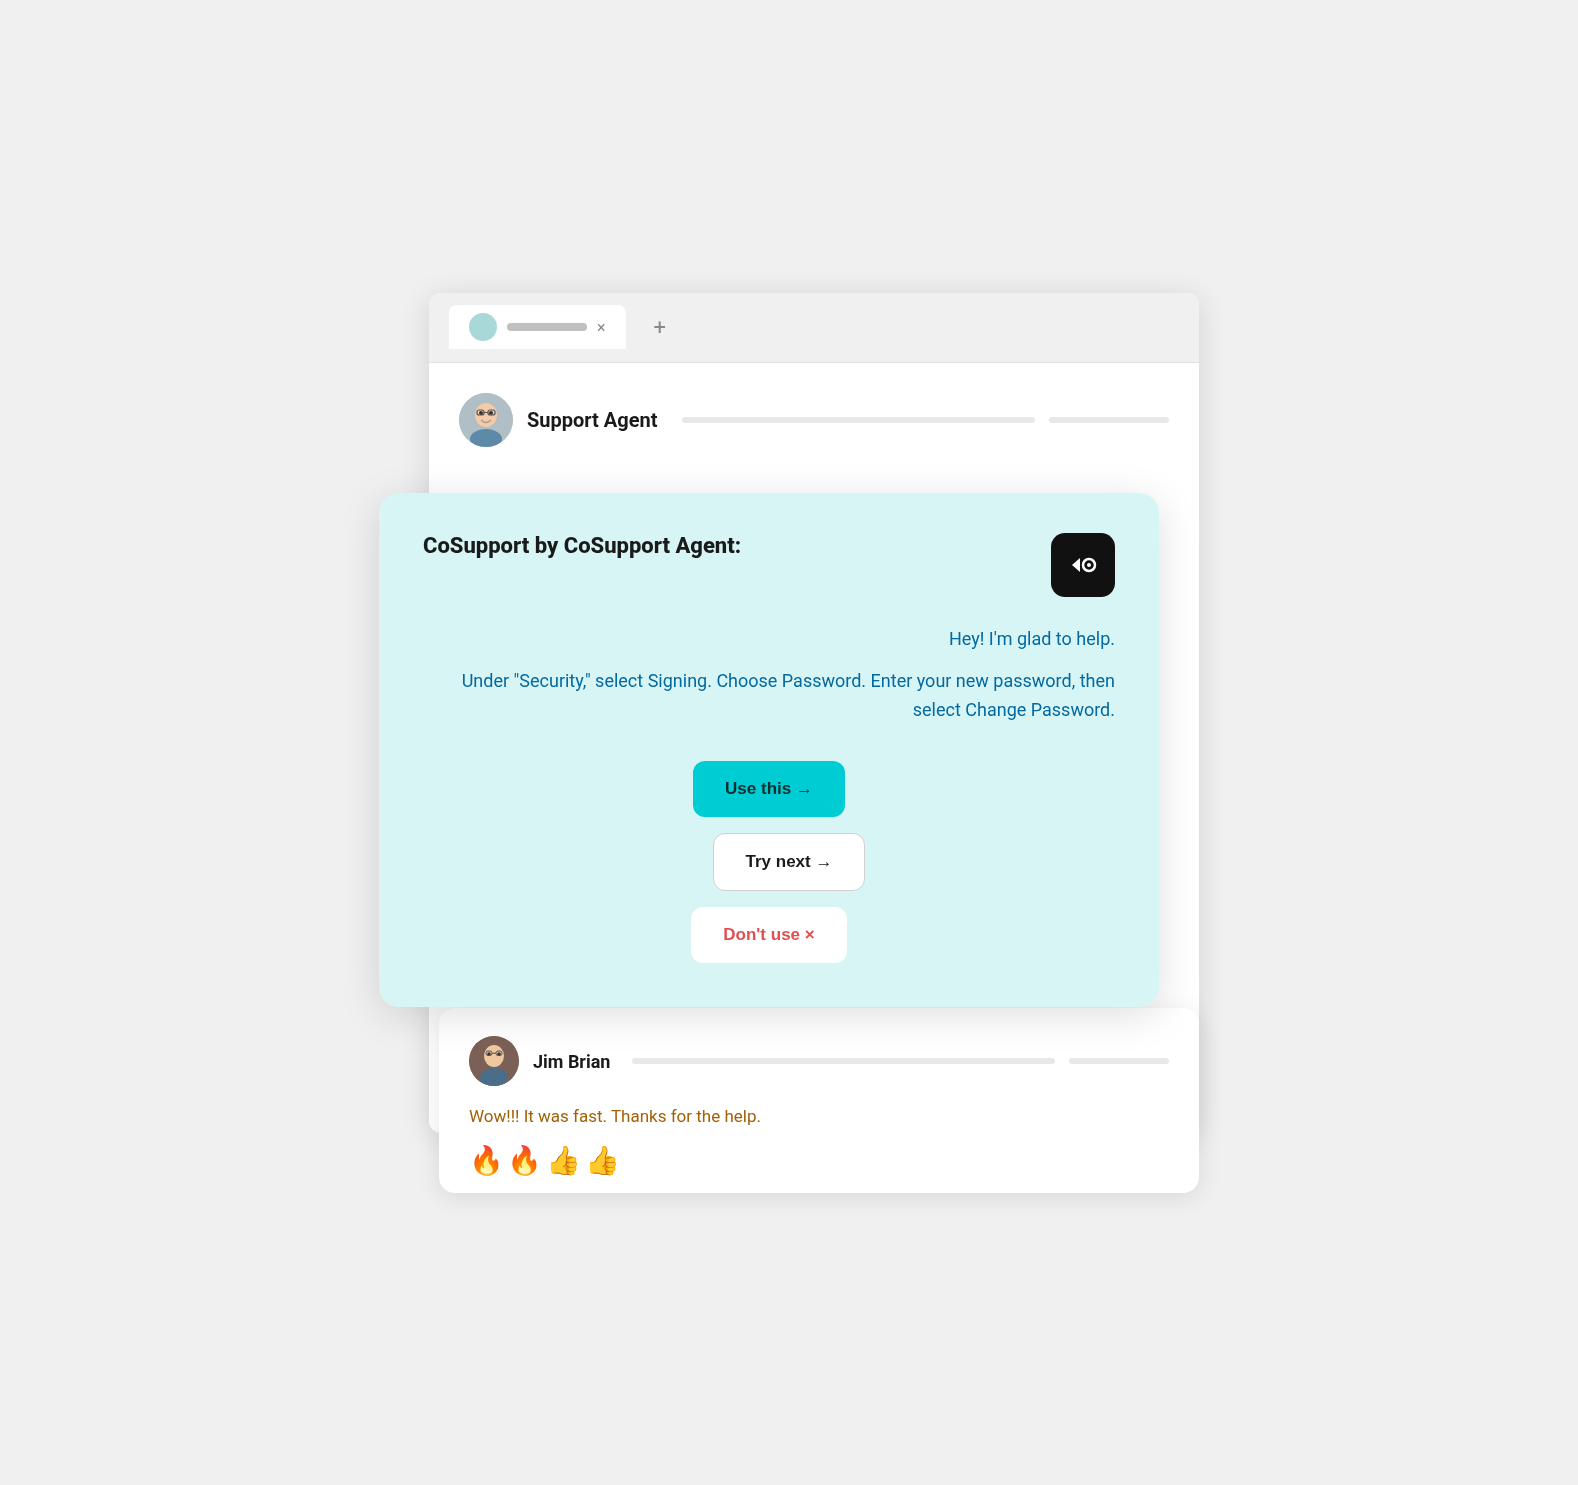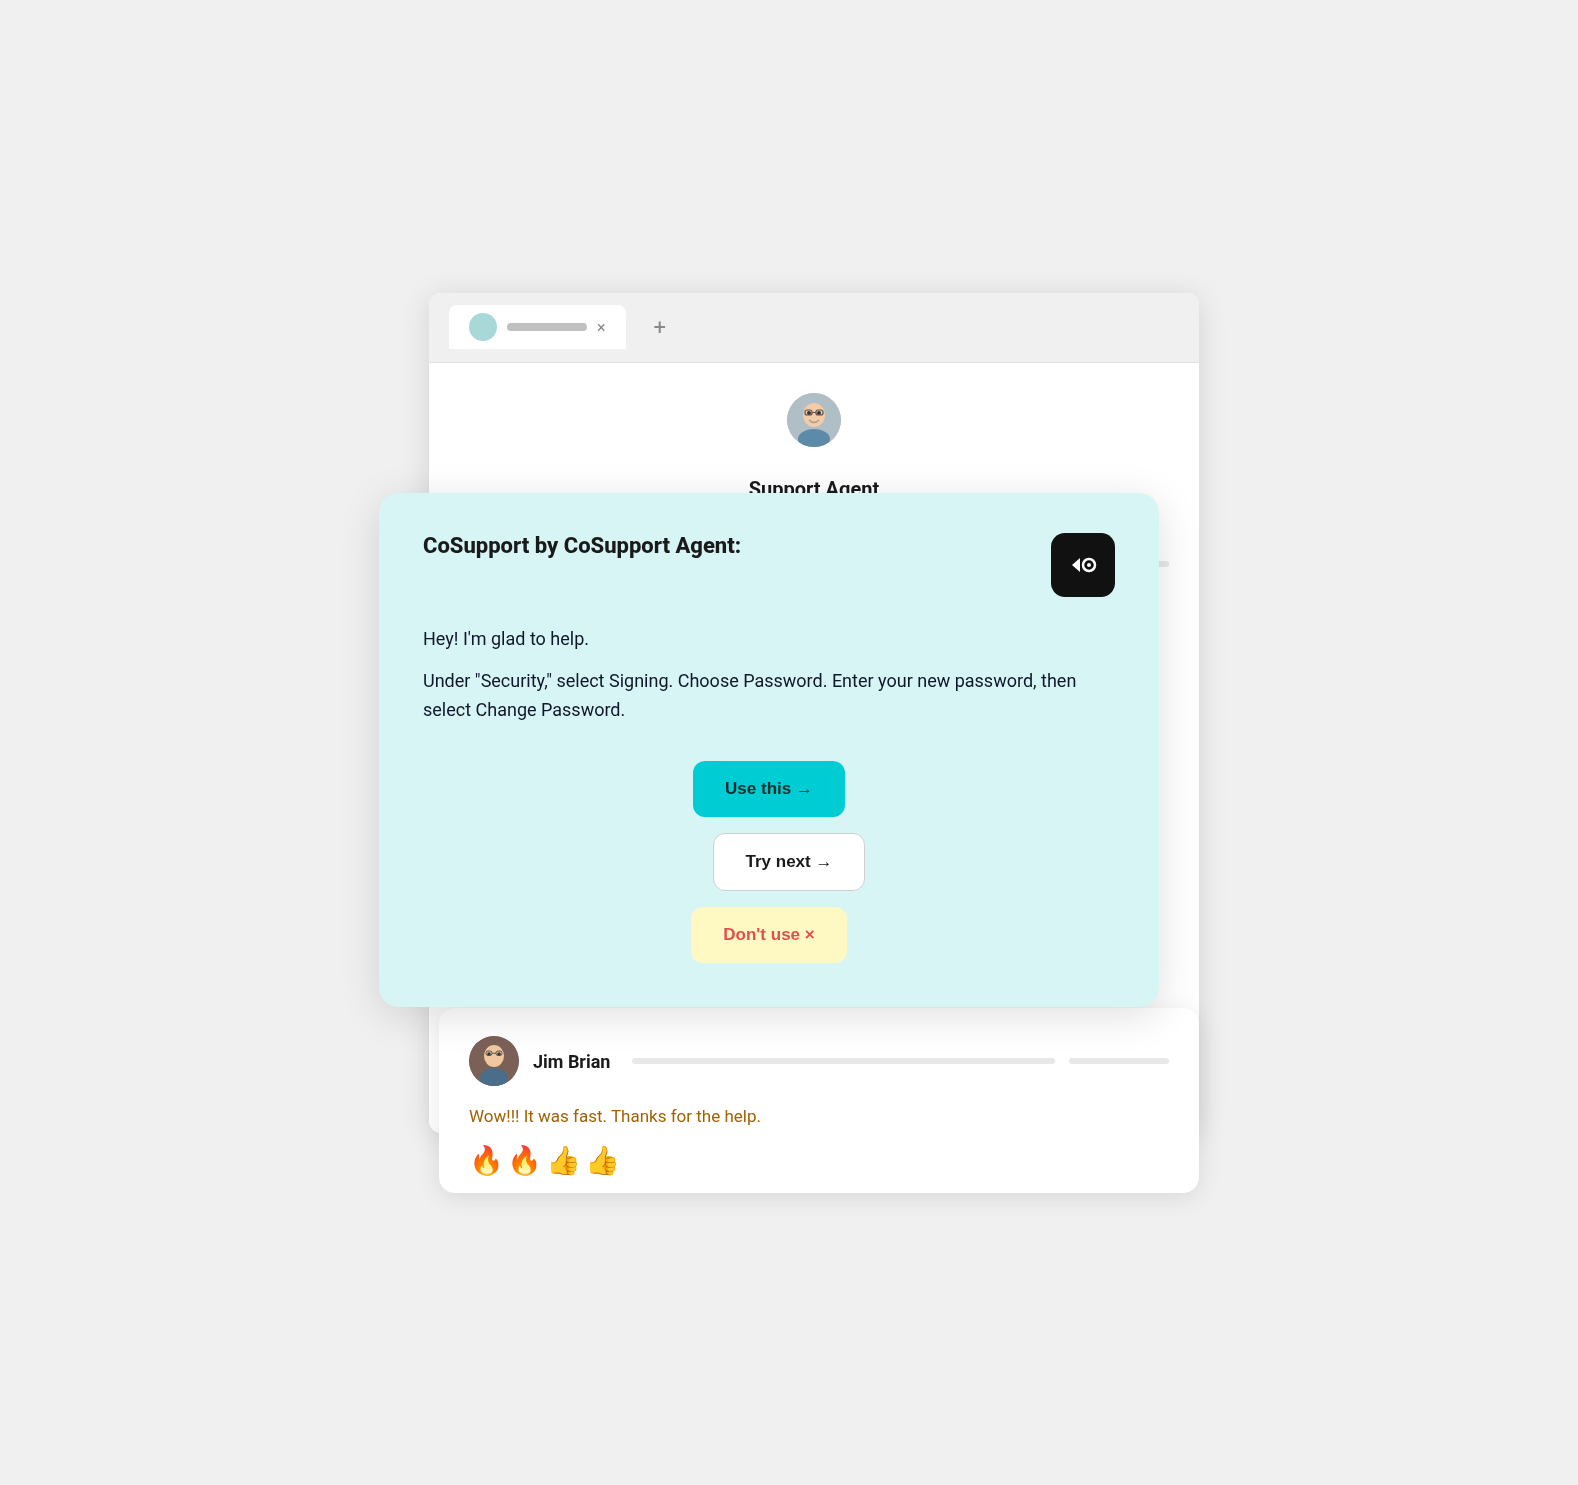--- a/index.html
+++ b/index.html
@@ -79,23 +79,22 @@
       margin-left: 16px;
     }
 
     .browser-content {
       padding: 30px 30px 20px;
     }
 
     .chat-header {
       display: flex;
       align-items: center;
-      gap: 30px;
+      gap: 14px;
       padding-bottom: 20px;
-      flex-direction: column;
     }
 
     .agent-avatar {
       width: 54px;
       height: 54px;
       border-radius: 50%;
       background: #b0bec5;
       overflow: hidden;
       display: flex;
       align-items: center;
@@ -161,24 +160,25 @@
       justify-content: center;
       flex-shrink: 0;
     }
 
     .logo-badge svg {
       width: 38px;
       height: 38px;
     }
 
     .suggestion-body {
-      color: #0f172a;
+      color: #0369a1;
       font-size: 18px;
       line-height: 1.6;
       margin-bottom: 36px;
+      text-align: right;
     }
 
     .suggestion-body p + p {
       margin-top: 14px;
     }
 
     .action-buttons {
       display: flex;
       gap: 16px;
       align-items: center;
@@ -210,21 +210,21 @@
       padding: 18px 32px;
       cursor: pointer;
       display: flex;
       align-items: center;
       gap: 8px;
       white-space: nowrap;
       margin-left: 40px;
     }
 
     .btn-dont {
-      background: #fef9c3;
+      background: #ffffff;
       color: #e05050;
       font-size: 17px;
       font-weight: 700;
       border: none;
       border-radius: 12px;
       padding: 18px 32px;
       cursor: pointer;
       display: flex;
       align-items: center;
       gap: 8px;

